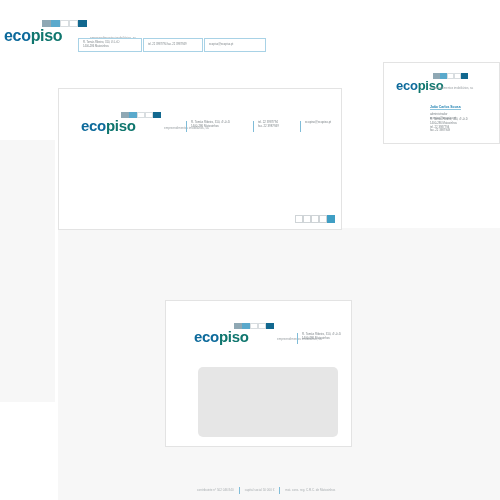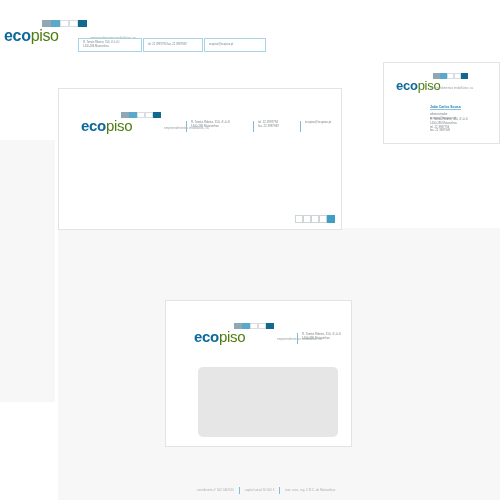--- a/index.html
+++ b/index.html
@@ -12,21 +12,21 @@
   .panel{position:absolute;background:#f7f7f7;}
   .sheet{position:absolute;background:#ffffff;}
   .bordered{border:1px solid #e3e3e3;}
 
   
   .logo{position:relative;display:inline-block;white-space:nowrap;}
   .logo .bar{display:flex;margin-left:var(--barofs,38px);margin-bottom:1px;}
   .logo .bar i{display:block;}
   .logo .word{display:flex;align-items:center;letter-spacing:-0.02em;}
   .logo .eco{color:#0d6a9b;font-weight:bold;}
-  .logo .piso{color:#4d7c0f;font-weight:normal;}
+  .logo .piso{color:#0f766e;font-weight:bold;}
 
   .tagline{color:#9aa0a4;white-space:nowrap;}
 
   .divider{background:#7fbcd8;display:inline-block;width:1px;}
 
   .infoblk{color:#7d8488;white-space:nowrap;line-height:1.35;}
 
   
   #header-strip{position:absolute;left:0;top:18px;width:290px;}
   #header-logo-row{position:absolute;left:4px;top:2px;display:flex;align-items:flex-end;}

